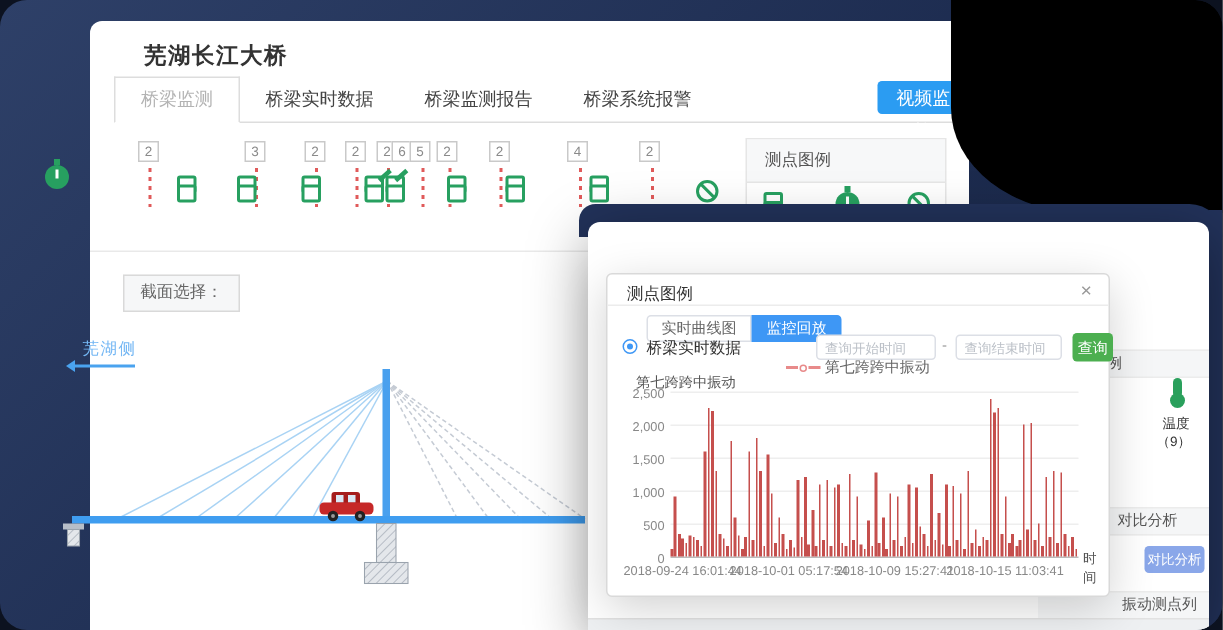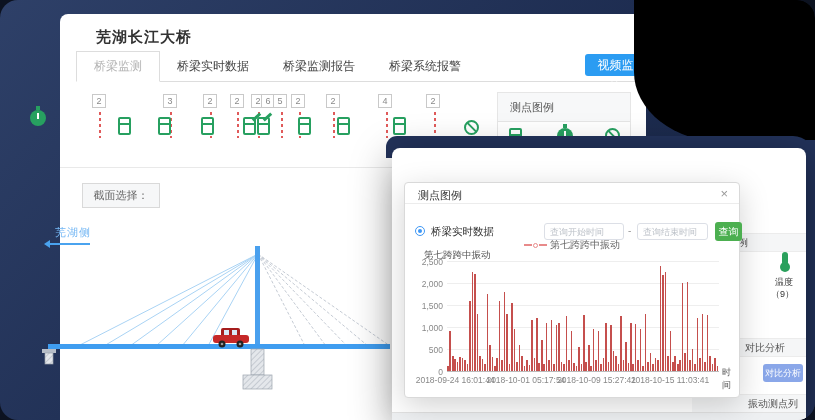--- a/index.html
+++ b/index.html
@@ -251,20 +251,24 @@
     <div class="w2-bar" style="top:246px;">
       <span style="position:absolute;left:56px;">振动测点列表</span>
     </div>
     <div class="w2-footer"></div>
   </div>
 
   <div class="modal">
     <div class="modal-hd">
       <span class="modal-title">测点图例</span>
       <span class="modal-close">×</span>
+    </div>
+    <div class="modal-tabs">
+      <div class="mtab plain">实时曲线图</div>
+      <div class="mtab active">监控回放</div>
     </div>
     <span class="radio"></span>
     <span class="radio-label">桥梁实时数据</span>
     <input class="t-input in1" placeholder="查询开始时间" style="">
     <span class="in-dash">-</span>
     <input class="t-input in2" placeholder="查询结束时间" style="">
     <button class="query-btn">查询</button>
     <div class="chart-legend">
       <span class="lg-line"></span><span class="lg-dot"></span><span class="lg-line"></span>
       <span>第七跨跨中振动</span>

